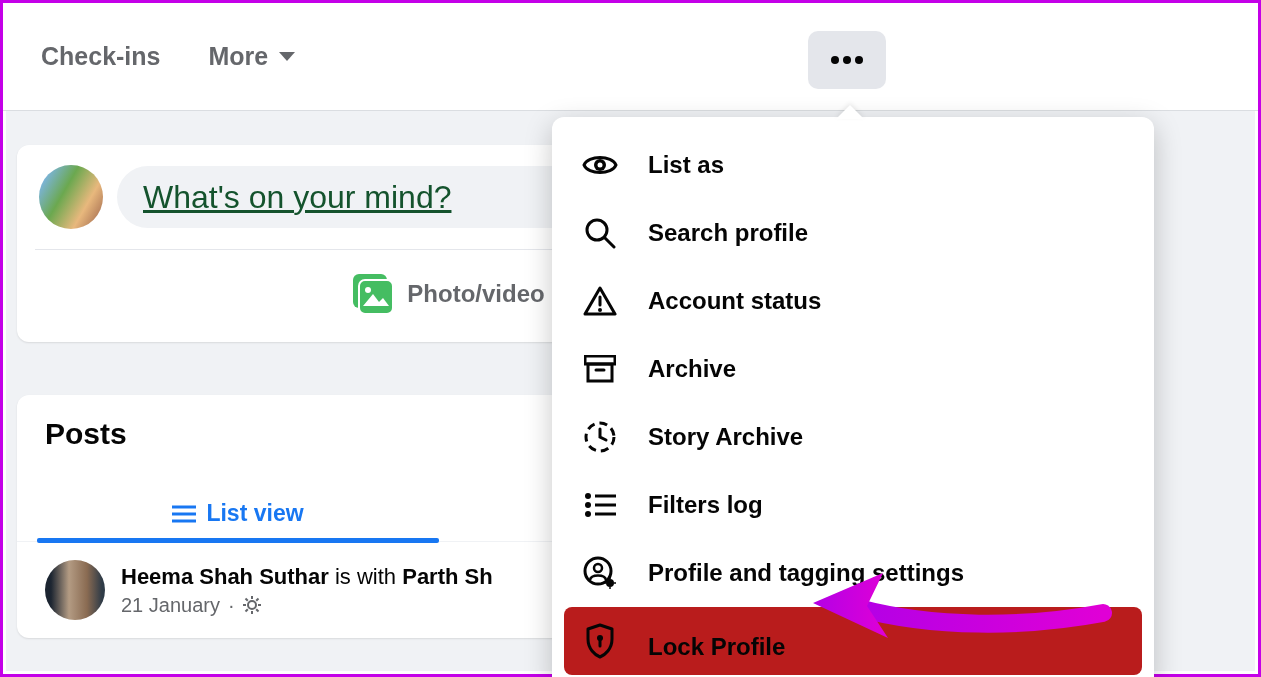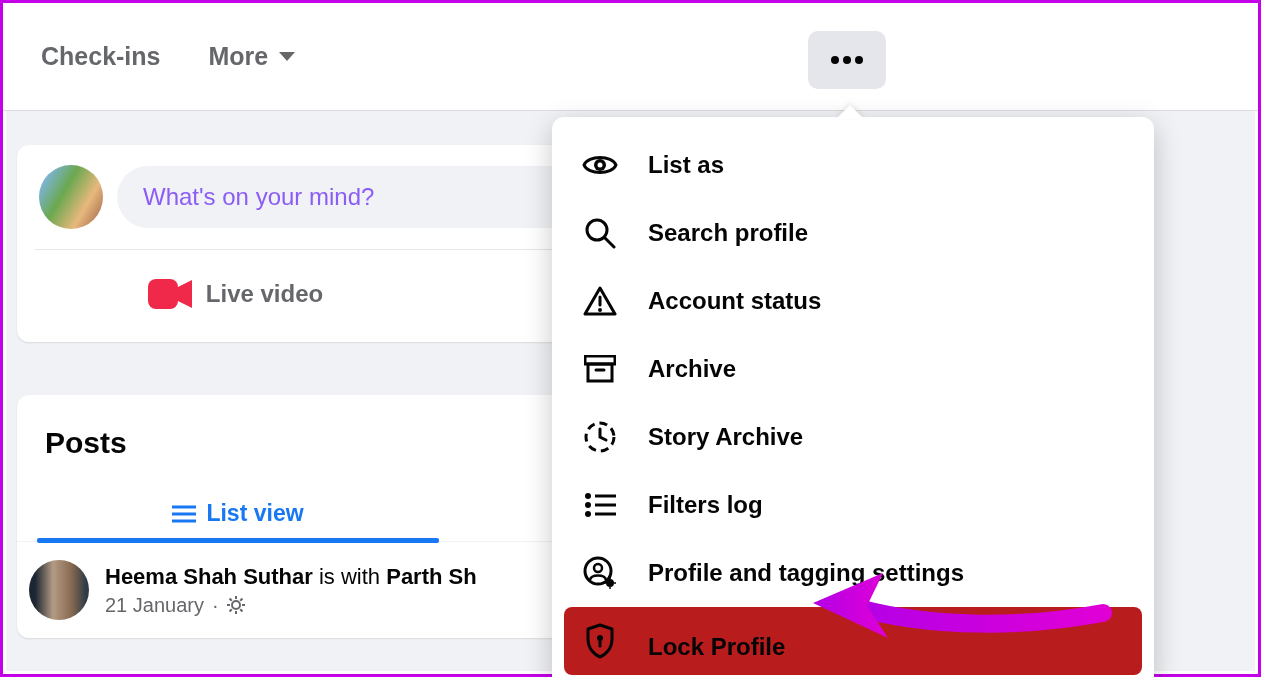--- a/index.html
+++ b/index.html
@@ -80,23 +80,24 @@
     overflow: hidden;
   }
   .composer-input {
     flex: 1;
     height: 62px;
     background: #f0f2f5;
     border-radius: 35px;
     display: flex;
     align-items: center;
     padding: 0 26px;
-    font-size: 24px;
-    color: #8b5cf6;
-    cursor: pointer;
+    font-size: 32px;
+    color: #14532d;
+    cursor: pointer;
+    text-decoration: underline;
   }
   .composer-sep { height: 1px; background: #e4e6eb; margin: 0 18px; }
   .composer-actions {
     display: flex;
     padding: 16px 10px 20px;
     gap: 10px;
   }
   .composer-action {
     flex: 1;
     display: flex;
@@ -113,21 +114,20 @@
   .posts-card {
     position: absolute;
     left: 14px; top: 392px;
     width: 864px;
     background: #fff;
     border-radius: 12px;
     box-shadow: 0 1px 2px rgba(0,0,0,0.1);
   }
   .posts-head {
     display: flex;
-    align-items: center;
     justify-content: space-between;
     padding: 22px 28px 14px;
   }
   .posts-title {
     font-size: 30px;
     font-weight: 800;
     color: #050505;
   }
   .filters-btn {
     background: #e4e6eb;
@@ -166,21 +166,21 @@
     position: absolute;
     left: 10px; right: 10px; bottom: -2px;
     height: 5px;
     background: #1877f2;
     border-radius: 2px;
   }
   .post-item {
     display: flex;
     align-items: center;
     gap: 16px;
-    padding: 18px 12px;
+    padding: 18px 28px;
     border-top: 1px solid #f0f2f5;
   }
   .post-avatar {
     width: 60px; height: 60px; border-radius: 50%;
     background: linear-gradient(90deg,#1c2531 10%,#b39b83 40%,#8a6b52 70%,#2f3b47 95%);
     flex-shrink: 0;
   }
   .post-meta { display: flex; flex-direction: column; gap: 4px; }
   .post-line1 { font-size: 22px; color: #050505; }
   .post-line1 .name { font-weight: 700; }
@@ -269,29 +269,20 @@
 
   <div class="composer">
     <div class="composer-top">
       <div class="avatar"></div>
       <div class="composer-input">
         <span>What's on your mind?</span>
       </div>
     </div>
     <div class="composer-sep"></div>
     <div class="composer-actions">
-      <div class="composer-action">
-        <span>
-          <svg class="live-icon" viewBox="0 0 44 34">
-            <rect class="body" x="0" y="2" width="30" height="30" rx="8"></rect>
-            <path class="body" d="M30 10 L44 3 L44 31 L30 24 Z"></path>
-          </svg>
-        </span>
-        <span>Live video</span>
-      </div>
       <div class="composer-action">
         <span>
           <svg class="photo-icon" viewBox="0 0 40 40">
             <rect x="0" y="0" width="34" height="34" rx="6" fill="#45bd62"></rect>
             <rect x="6" y="6" width="34" height="34" rx="6" fill="#45bd62" stroke="#fff" stroke-width="2"></rect>
             <circle cx="15" cy="16" r="3" fill="#fff"></circle>
             <path d="M10 32 L20 20 L26 28 L30 24 L36 32 Z" fill="#fff"></path>
           </svg>
         </span>
         <span>Photo/video</span>

